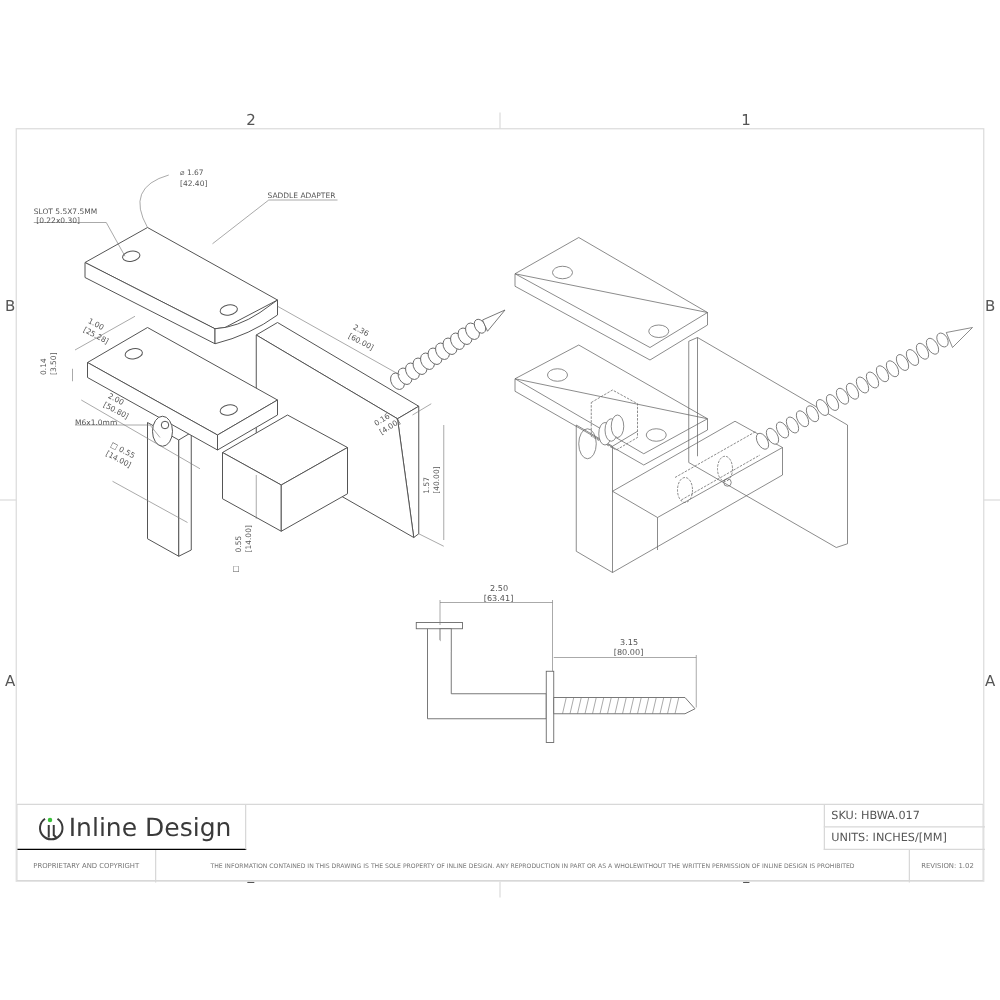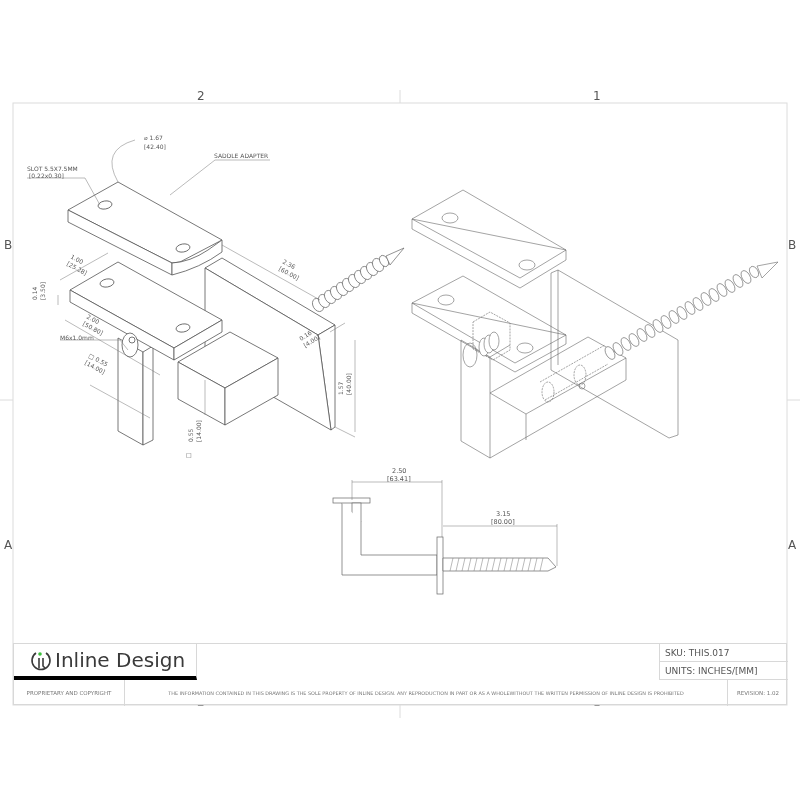--- a/index.html
+++ b/index.html
@@ -231,27 +231,27 @@
   </g>
   <g font-size="6.5">
     <text x="392" y="473">2.50</text>
     <text x="387" y="481">[63.41]</text>
     <text x="496" y="516">3.15</text>
     <text x="491" y="524">[80.00]</text>
   </g>
 </svg>
 
 <div class="tb" style="left:13px;top:643px;width:774px;height:62px;">
-  <div class="cell" style="left:0;top:0;width:183px;height:36px;border-right:1px solid #d8d8d8;border-bottom:4px solid #000000;padding-left:16px;">
+  <div class="cell" style="left:0;top:0;width:183px;height:36px;border-right:1px solid #d8d8d8;border-bottom:1px solid #000000;padding-left:16px;">
     <svg width="22" height="24" viewBox="0 0 22 24">
       <path d="M6,5 A9,9 0 1 0 16,5" fill="none" stroke="#3a3a3a" stroke-width="1.6"></path>
       <line x1="9" y1="10" x2="9" y2="20" stroke="#3a3a3a" stroke-width="1.6"></line>
       <path d="M13,10 L13,18 L15,20" fill="none" stroke="#3a3a3a" stroke-width="1.6"></path>
       <circle cx="10" cy="6" r="1.8" fill="#3cc13c"></circle>
     </svg>
     <span class="logo-text" style="margin-left:3px;">Inline Design</span>
   </div>
-  <div class="cell sku-text" style="left:645px;top:0;width:129px;height:18px;border-left:1px solid #d8d8d8;border-bottom:1px solid #d8d8d8;padding-left:5px;">SKU:  THIS.017</div>
+  <div class="cell sku-text" style="left:645px;top:0;width:129px;height:18px;border-left:1px solid #d8d8d8;border-bottom:1px solid #d8d8d8;padding-left:5px;">SKU:  HBWA.017</div>
   <div class="cell sku-text" style="left:645px;top:18px;width:129px;height:18px;border-left:1px solid #d8d8d8;border-bottom:1px solid #d8d8d8;padding-left:5px;">UNITS: INCHES/[MM]</div>
   <div class="cell small" style="left:0;top:36px;width:111px;height:26px;border-right:1px solid #d8d8d8;justify-content:center;">PROPRIETARY AND COPYRIGHT</div>
   <div class="cell small" style="left:111px;top:36px;width:602px;height:26px;justify-content:center;font-size:4.9px;">THE INFORMATION CONTAINED IN THIS DRAWING IS THE SOLE PROPERTY OF INLINE DESIGN.  ANY REPRODUCTION IN PART OR AS A WHOLEWITHOUT THE WRITTEN PERMISSION OF INLINE DESIGN IS PROHIBITED</div>
   <div class="cell small" style="left:713px;top:36px;width:61px;height:26px;border-left:1px solid #d8d8d8;justify-content:center;font-size:5.5px;">REVISION:  1.02</div>
 </div>
 
 </body></html>

